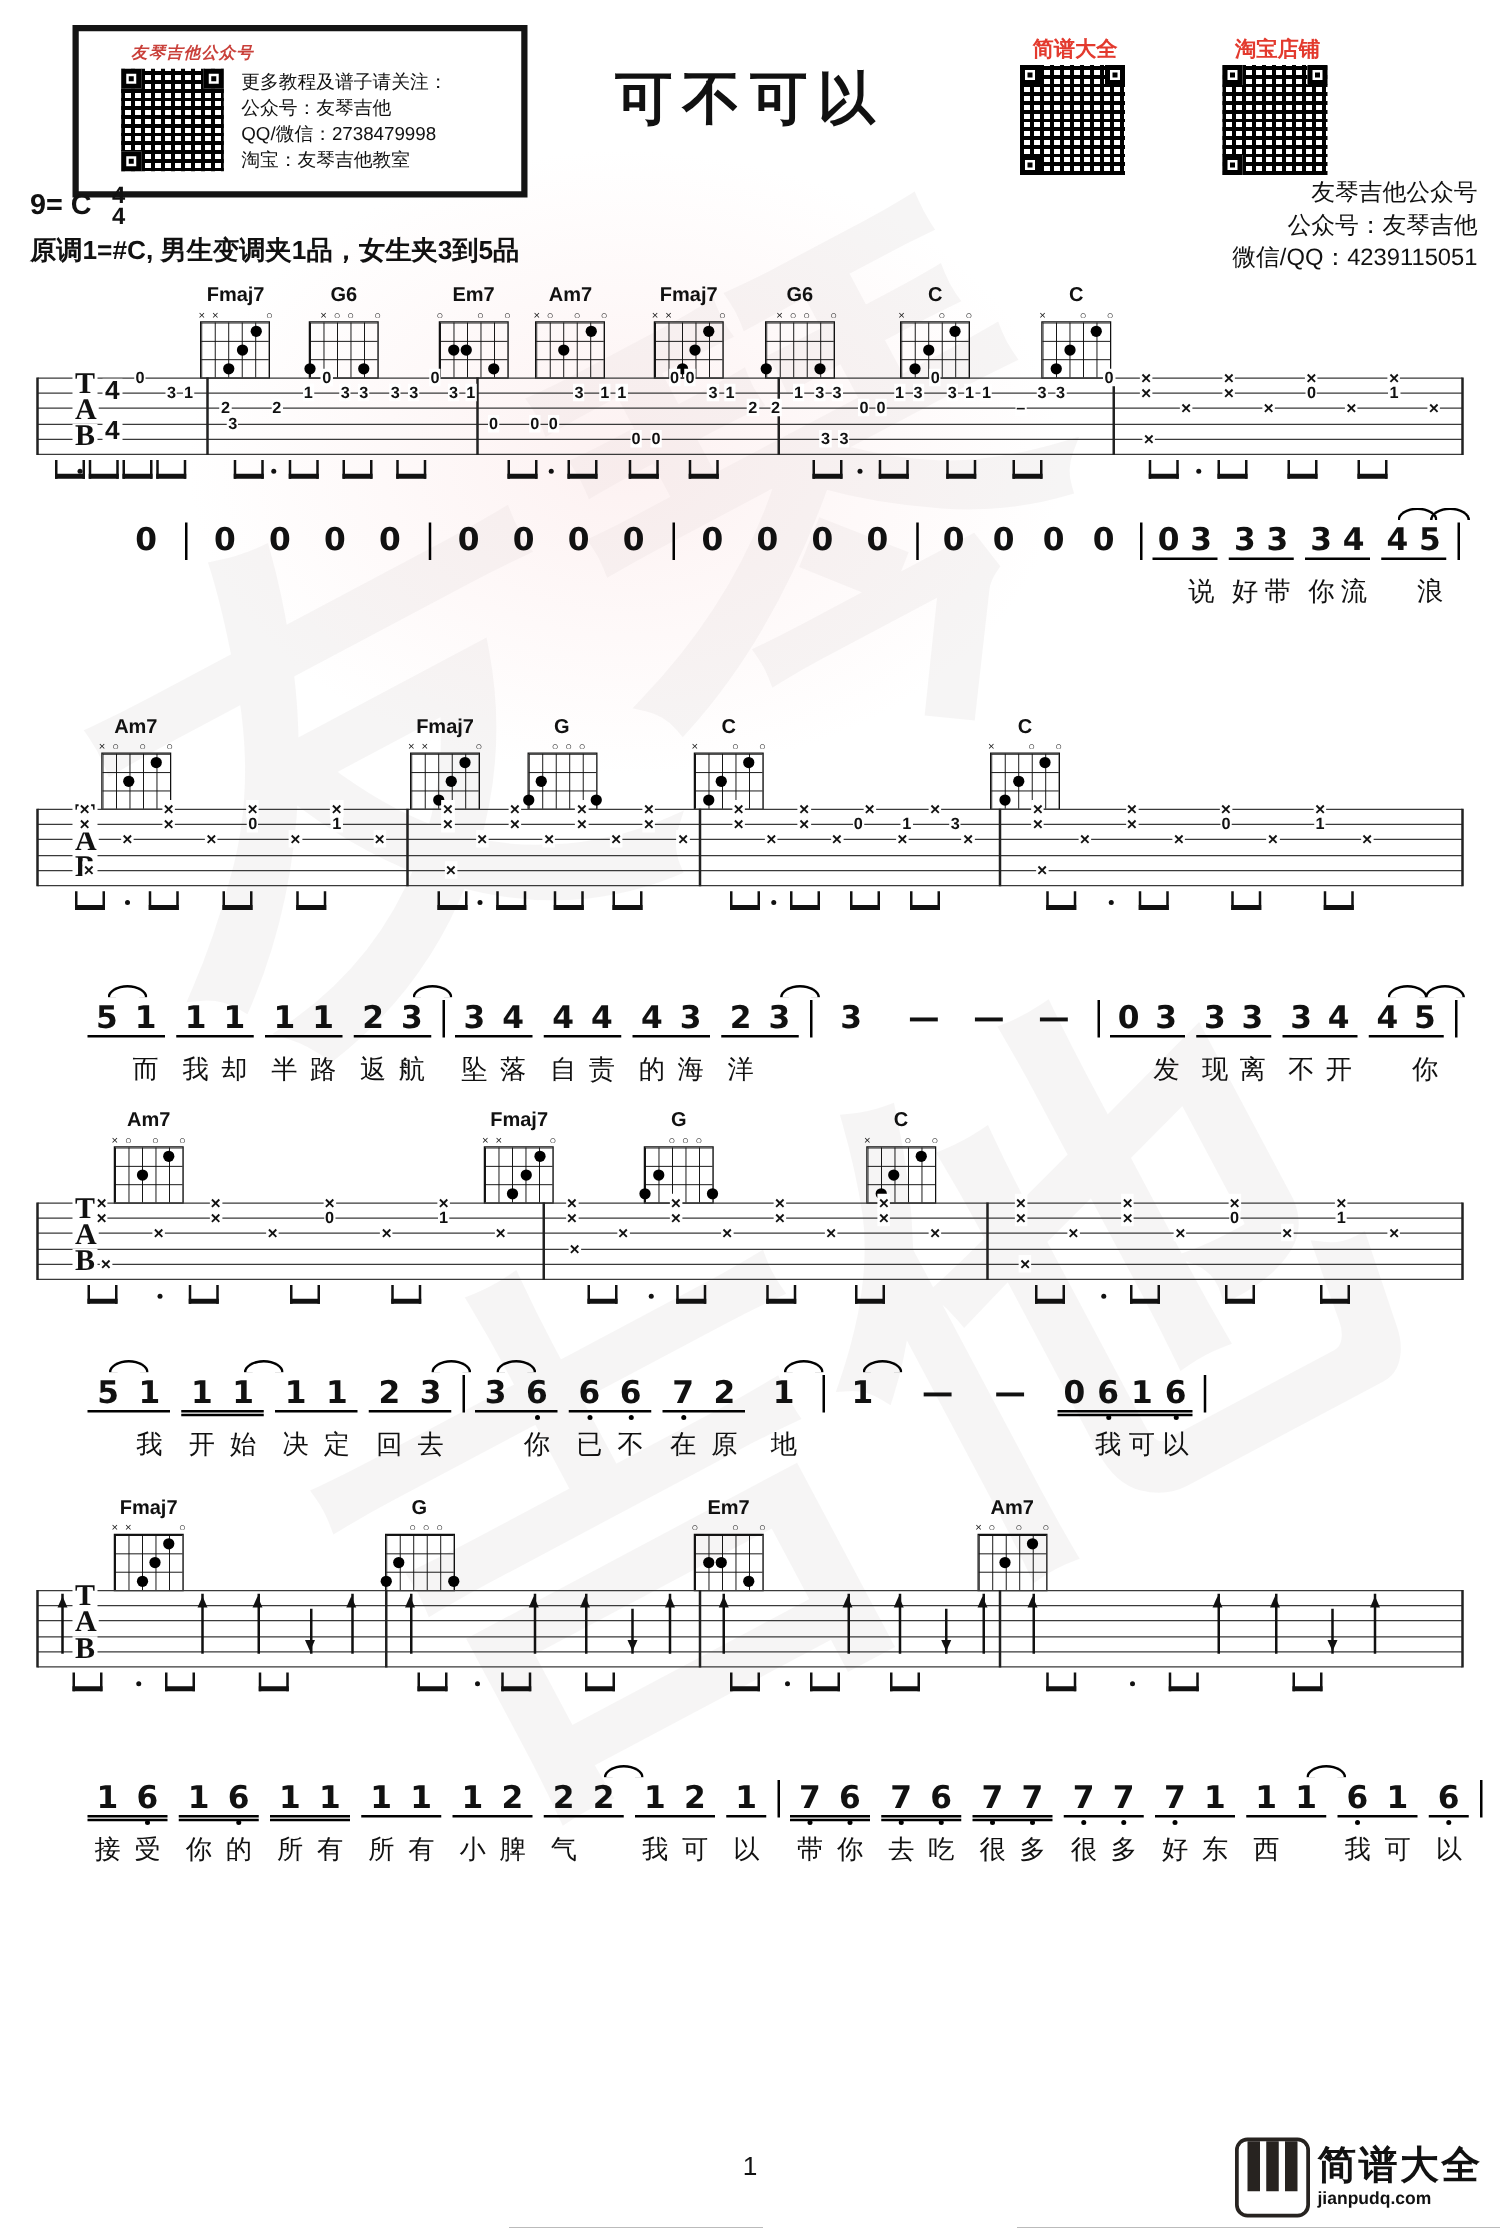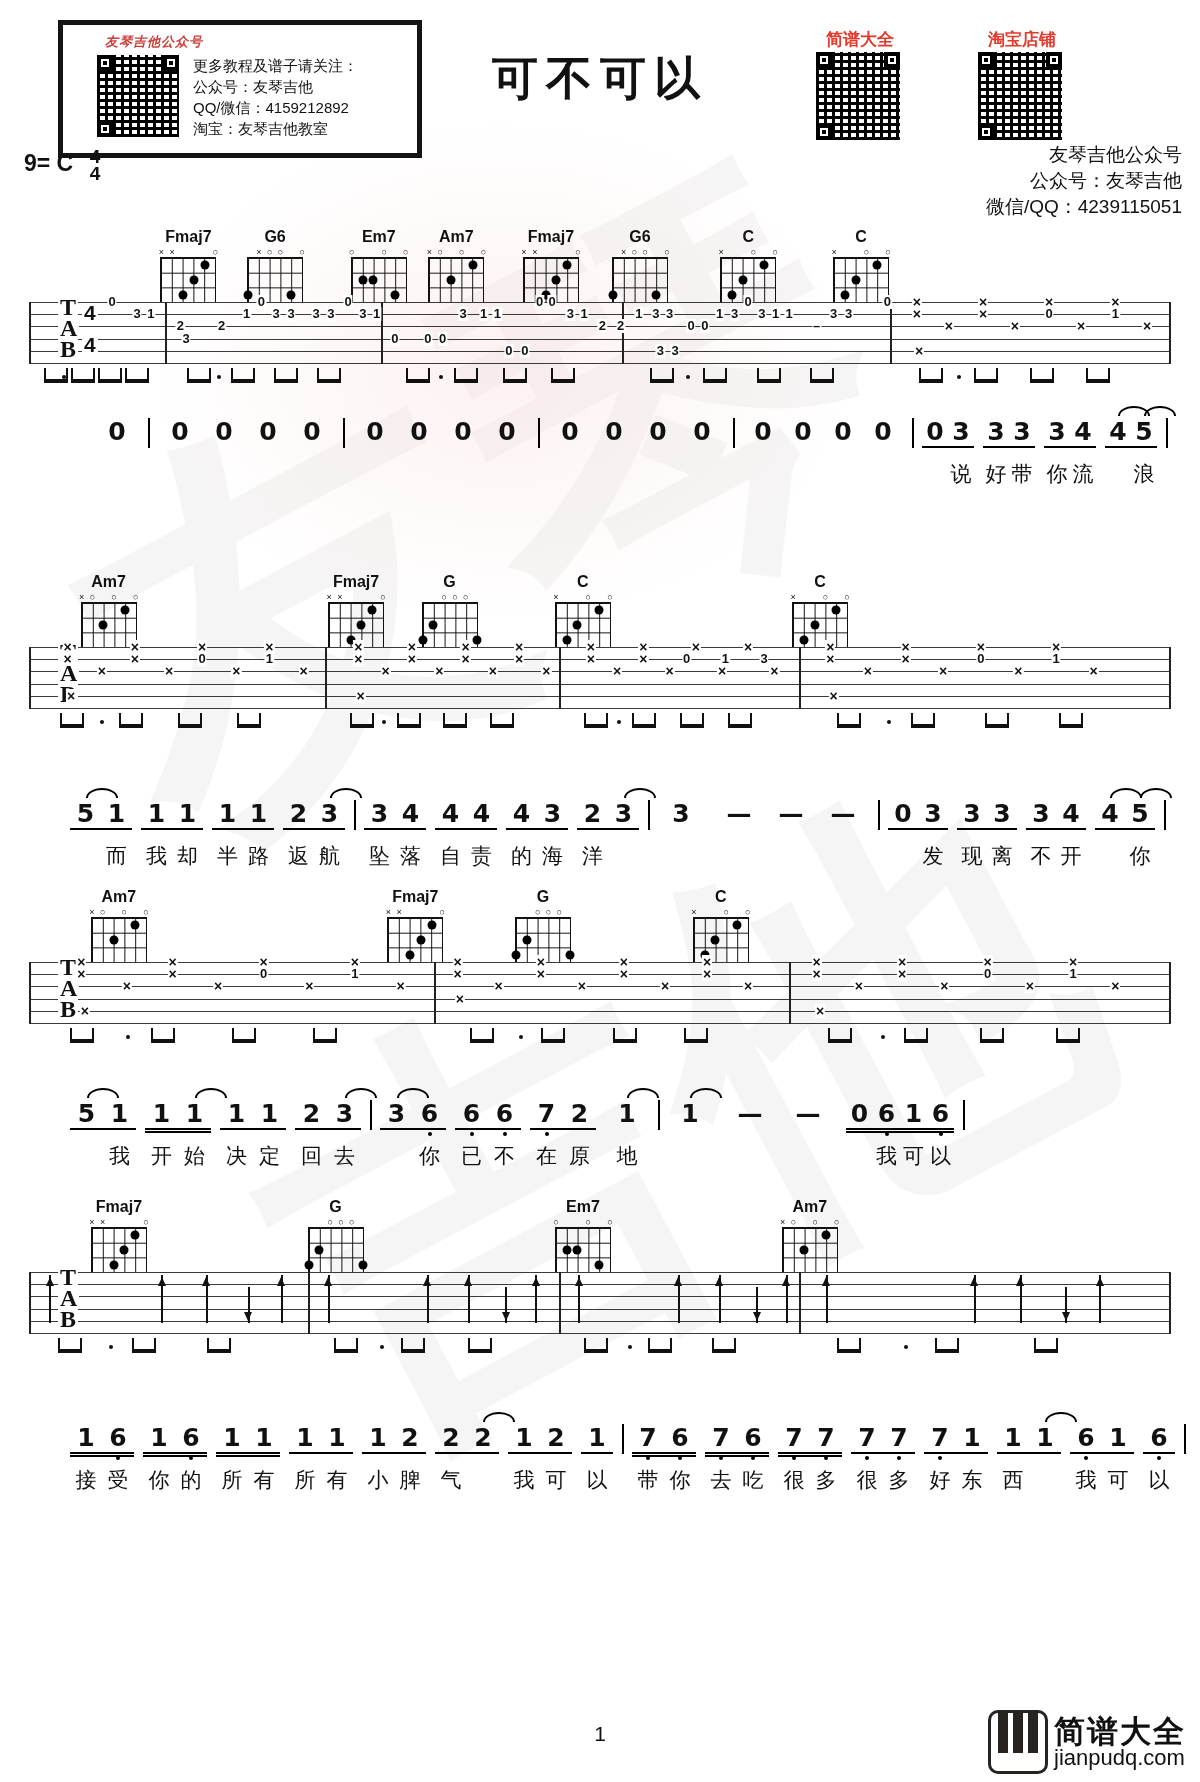--- a/index.html
+++ b/index.html
@@ -78,21 +78,21 @@
           border-bottom:none;border-radius:100% 100% 0 0/200% 200% 0 0;box-sizing:border-box;}
   .mbar{width:2px;height:30px;background:#000;margin:0 8px 0 0;flex:none;}
   
   .pagenum{position:absolute;left:0;right:0;bottom:36px;text-align:center;font-size:21px;z-index:2;}
   .logo{position:absolute;right:14px;bottom:8px;display:flex;align-items:center;z-index:2;}
   .piano{position:relative;width:54px;height:58px;border:3px solid #272320;border-radius:10px;
          background:#fff;margin-right:6px;}
   .piano i{position:absolute;top:0;width:10px;height:40px;background:#272320;display:block;}
   .piano i:nth-child(1){left:7px;} .piano i:nth-child(2){left:22px;} .piano i:nth-child(3){left:37px;}
   .logotxt .big{font-size:31px;font-weight:bold;letter-spacing:2px;line-height:32px;}
-  .logotxt .url{font-size:22px;font-weight:normal;line-height:20px;}
+  .logotxt .url{font-size:14px;font-weight:bold;line-height:20px;}
 </style>
 </head>
 <body>
 
 <div class="page">
 
   <div class="wm" style="left:60px;top:300px;">友琴</div>
   <div class="wm" style="left:260px;top:900px;">吉他</div>
   <div class="wm2" style="left:150px;top:120px;"></div>
 
@@ -105,21 +105,21 @@
         <span class="eye tr">
           <i></i>
         </span>
         <span class="eye bl">
           <i></i>
         </span>
     </div>
     <div class="txt">
       <div>更多教程及谱子请关注：</div>
       <div>公众号：友琴吉他</div>
-      <div>QQ/微信：4159212892</div>
+      <div>QQ/微信：2738479998</div>
       <div>淘宝：友琴吉他教室</div>
     </div>
   </div>
 
   <div class="title">可不可以</div>
 
   <div class="qrlab" style="left:800px;">简谱大全</div>
   <div class="qr qrtop" style="left:816px;">
     <span class="eye tl">
         <i></i>
@@ -150,20 +150,21 @@
     <div>微信/QQ：4239115051</div>
   </div>
 
   <div class="keyrow">
     <span>9= C</span>
     <span class="ts">
       <span style="display:block">4</span>
       <span style="display:block">4</span>
     </span>
   </div>
+  <div class="capo">原调1=#C, 男生变调夹1品，女生夹3到5品</div>
 
   <div id="systems">
       <div class="system" style="top: 228px;">
         <div class="chord" style="left: 13.9%;">
           <div class="cname">Fmaj7</div>
           <div class="cmarks">
             <span style="left: 0%;">×</span>
             <span style="left: 20%;">×</span>
             <span style="left: 100%;">○</span>
           </div>

